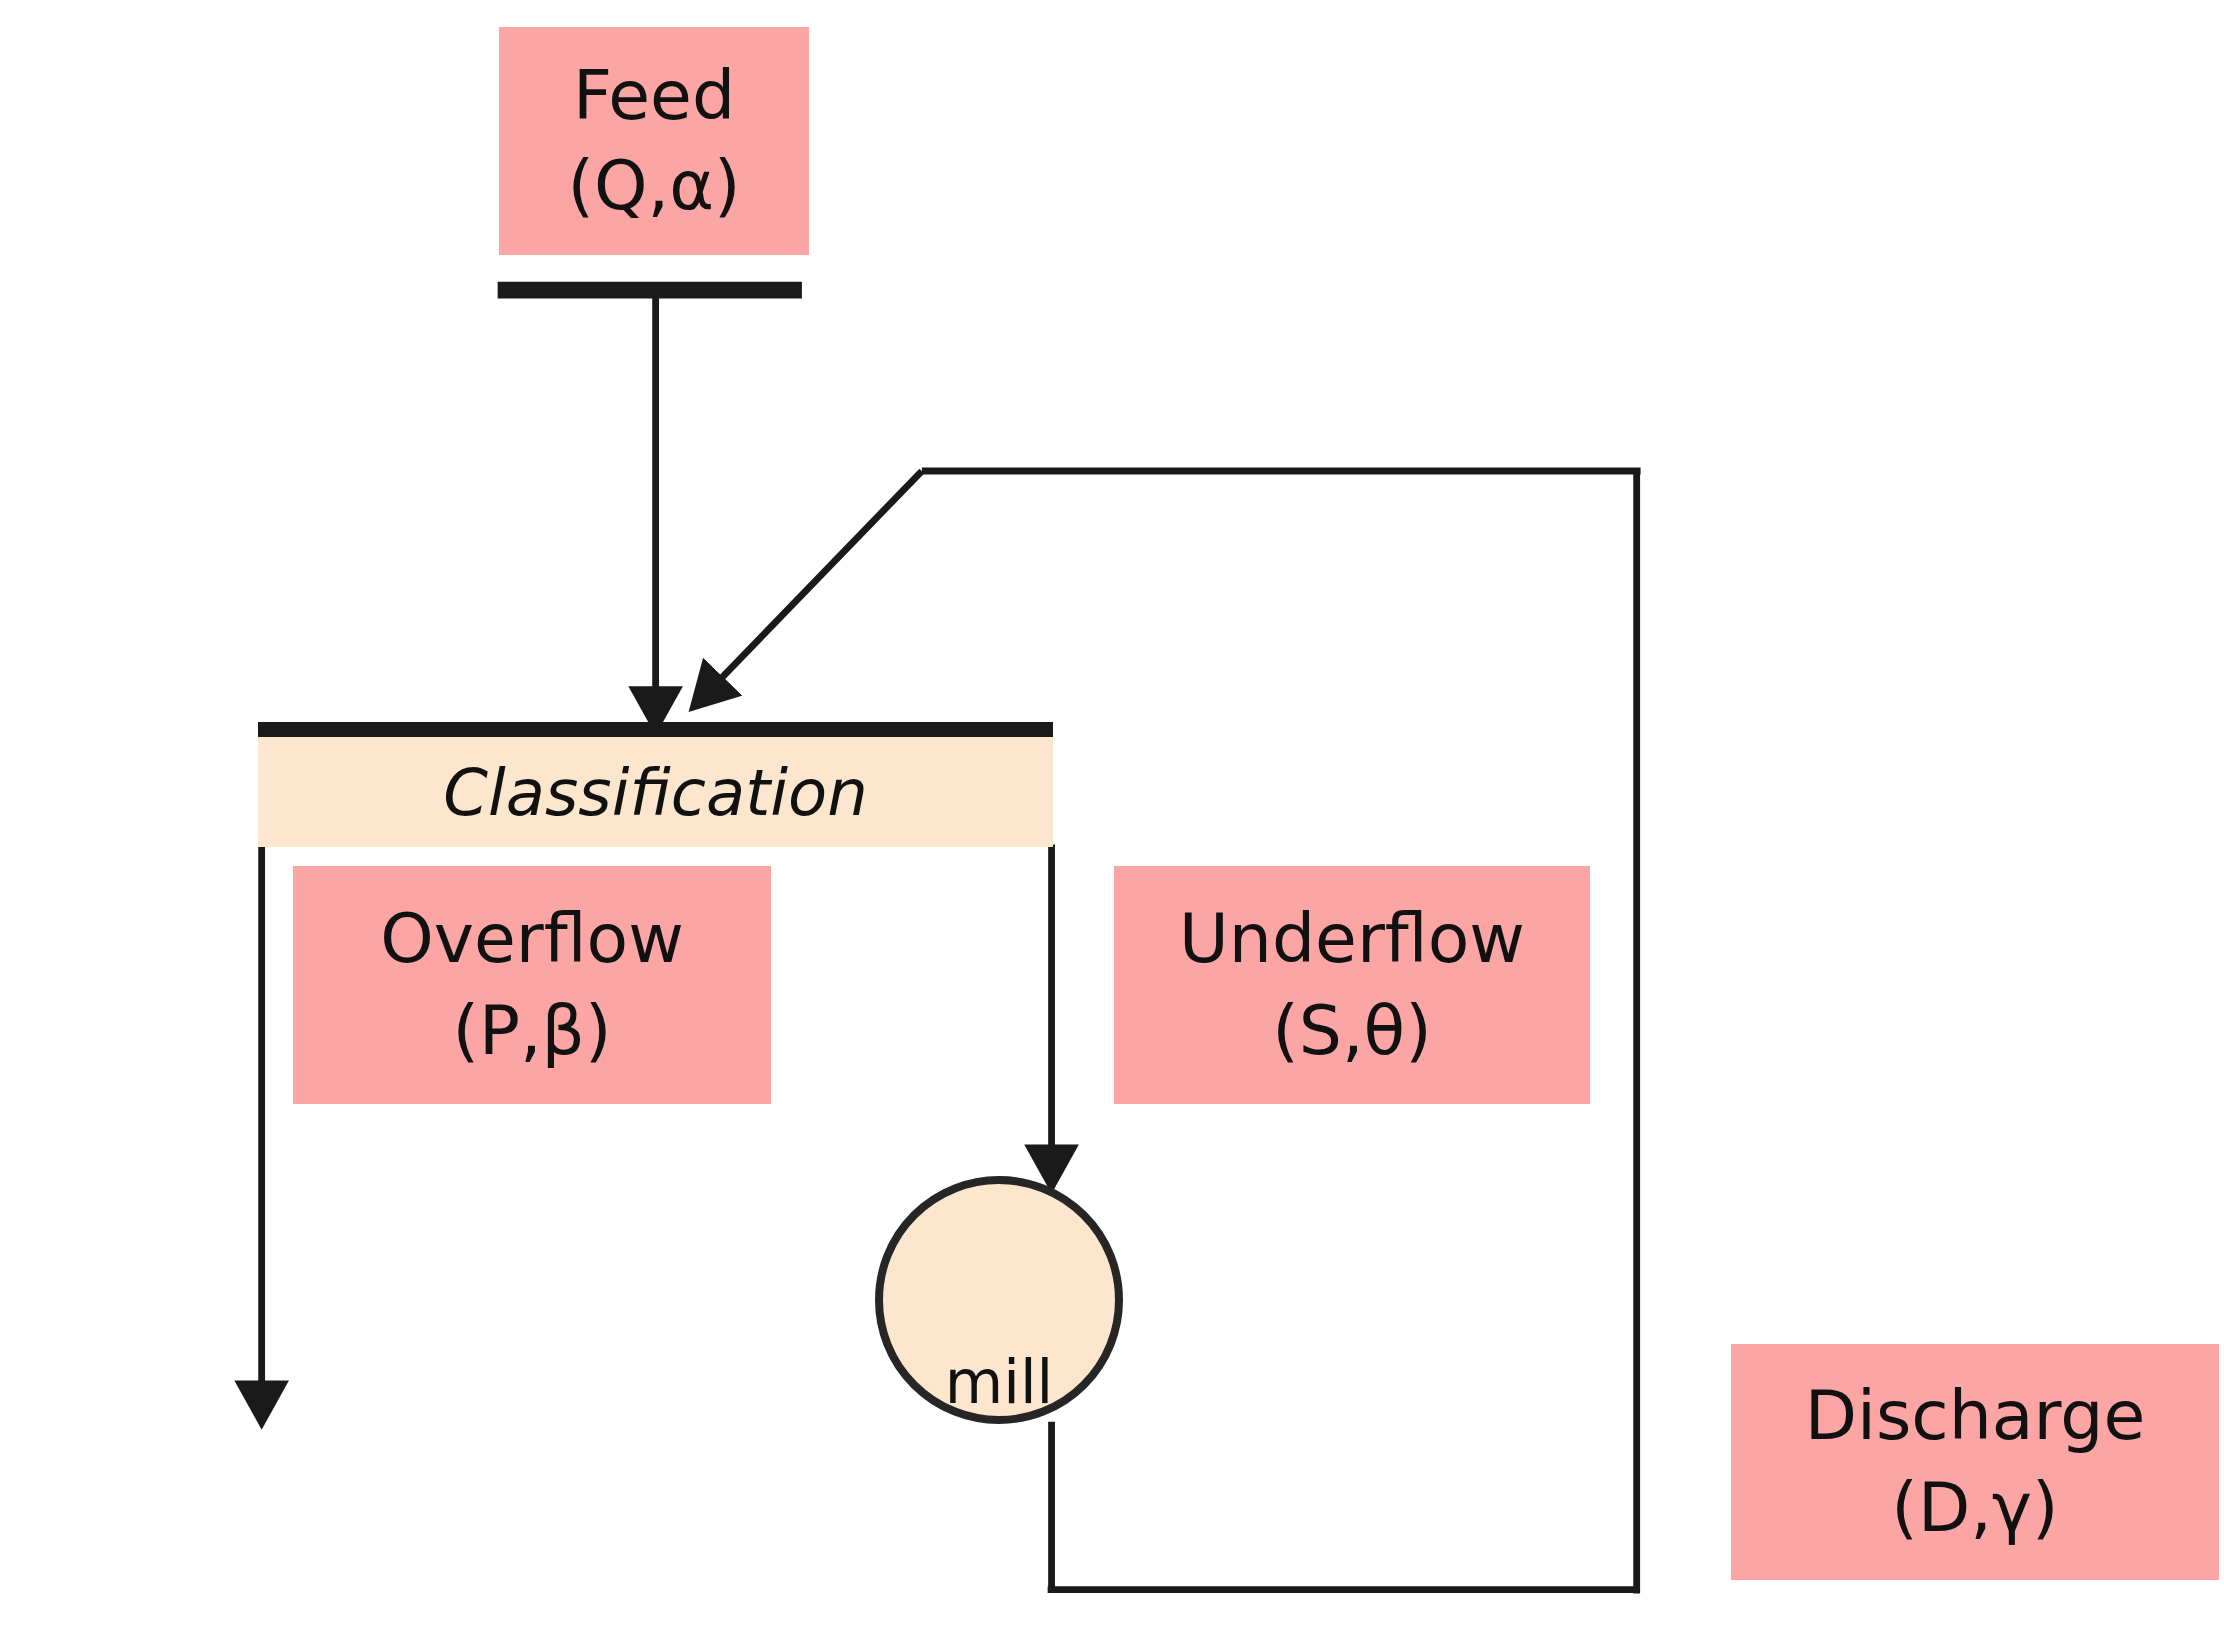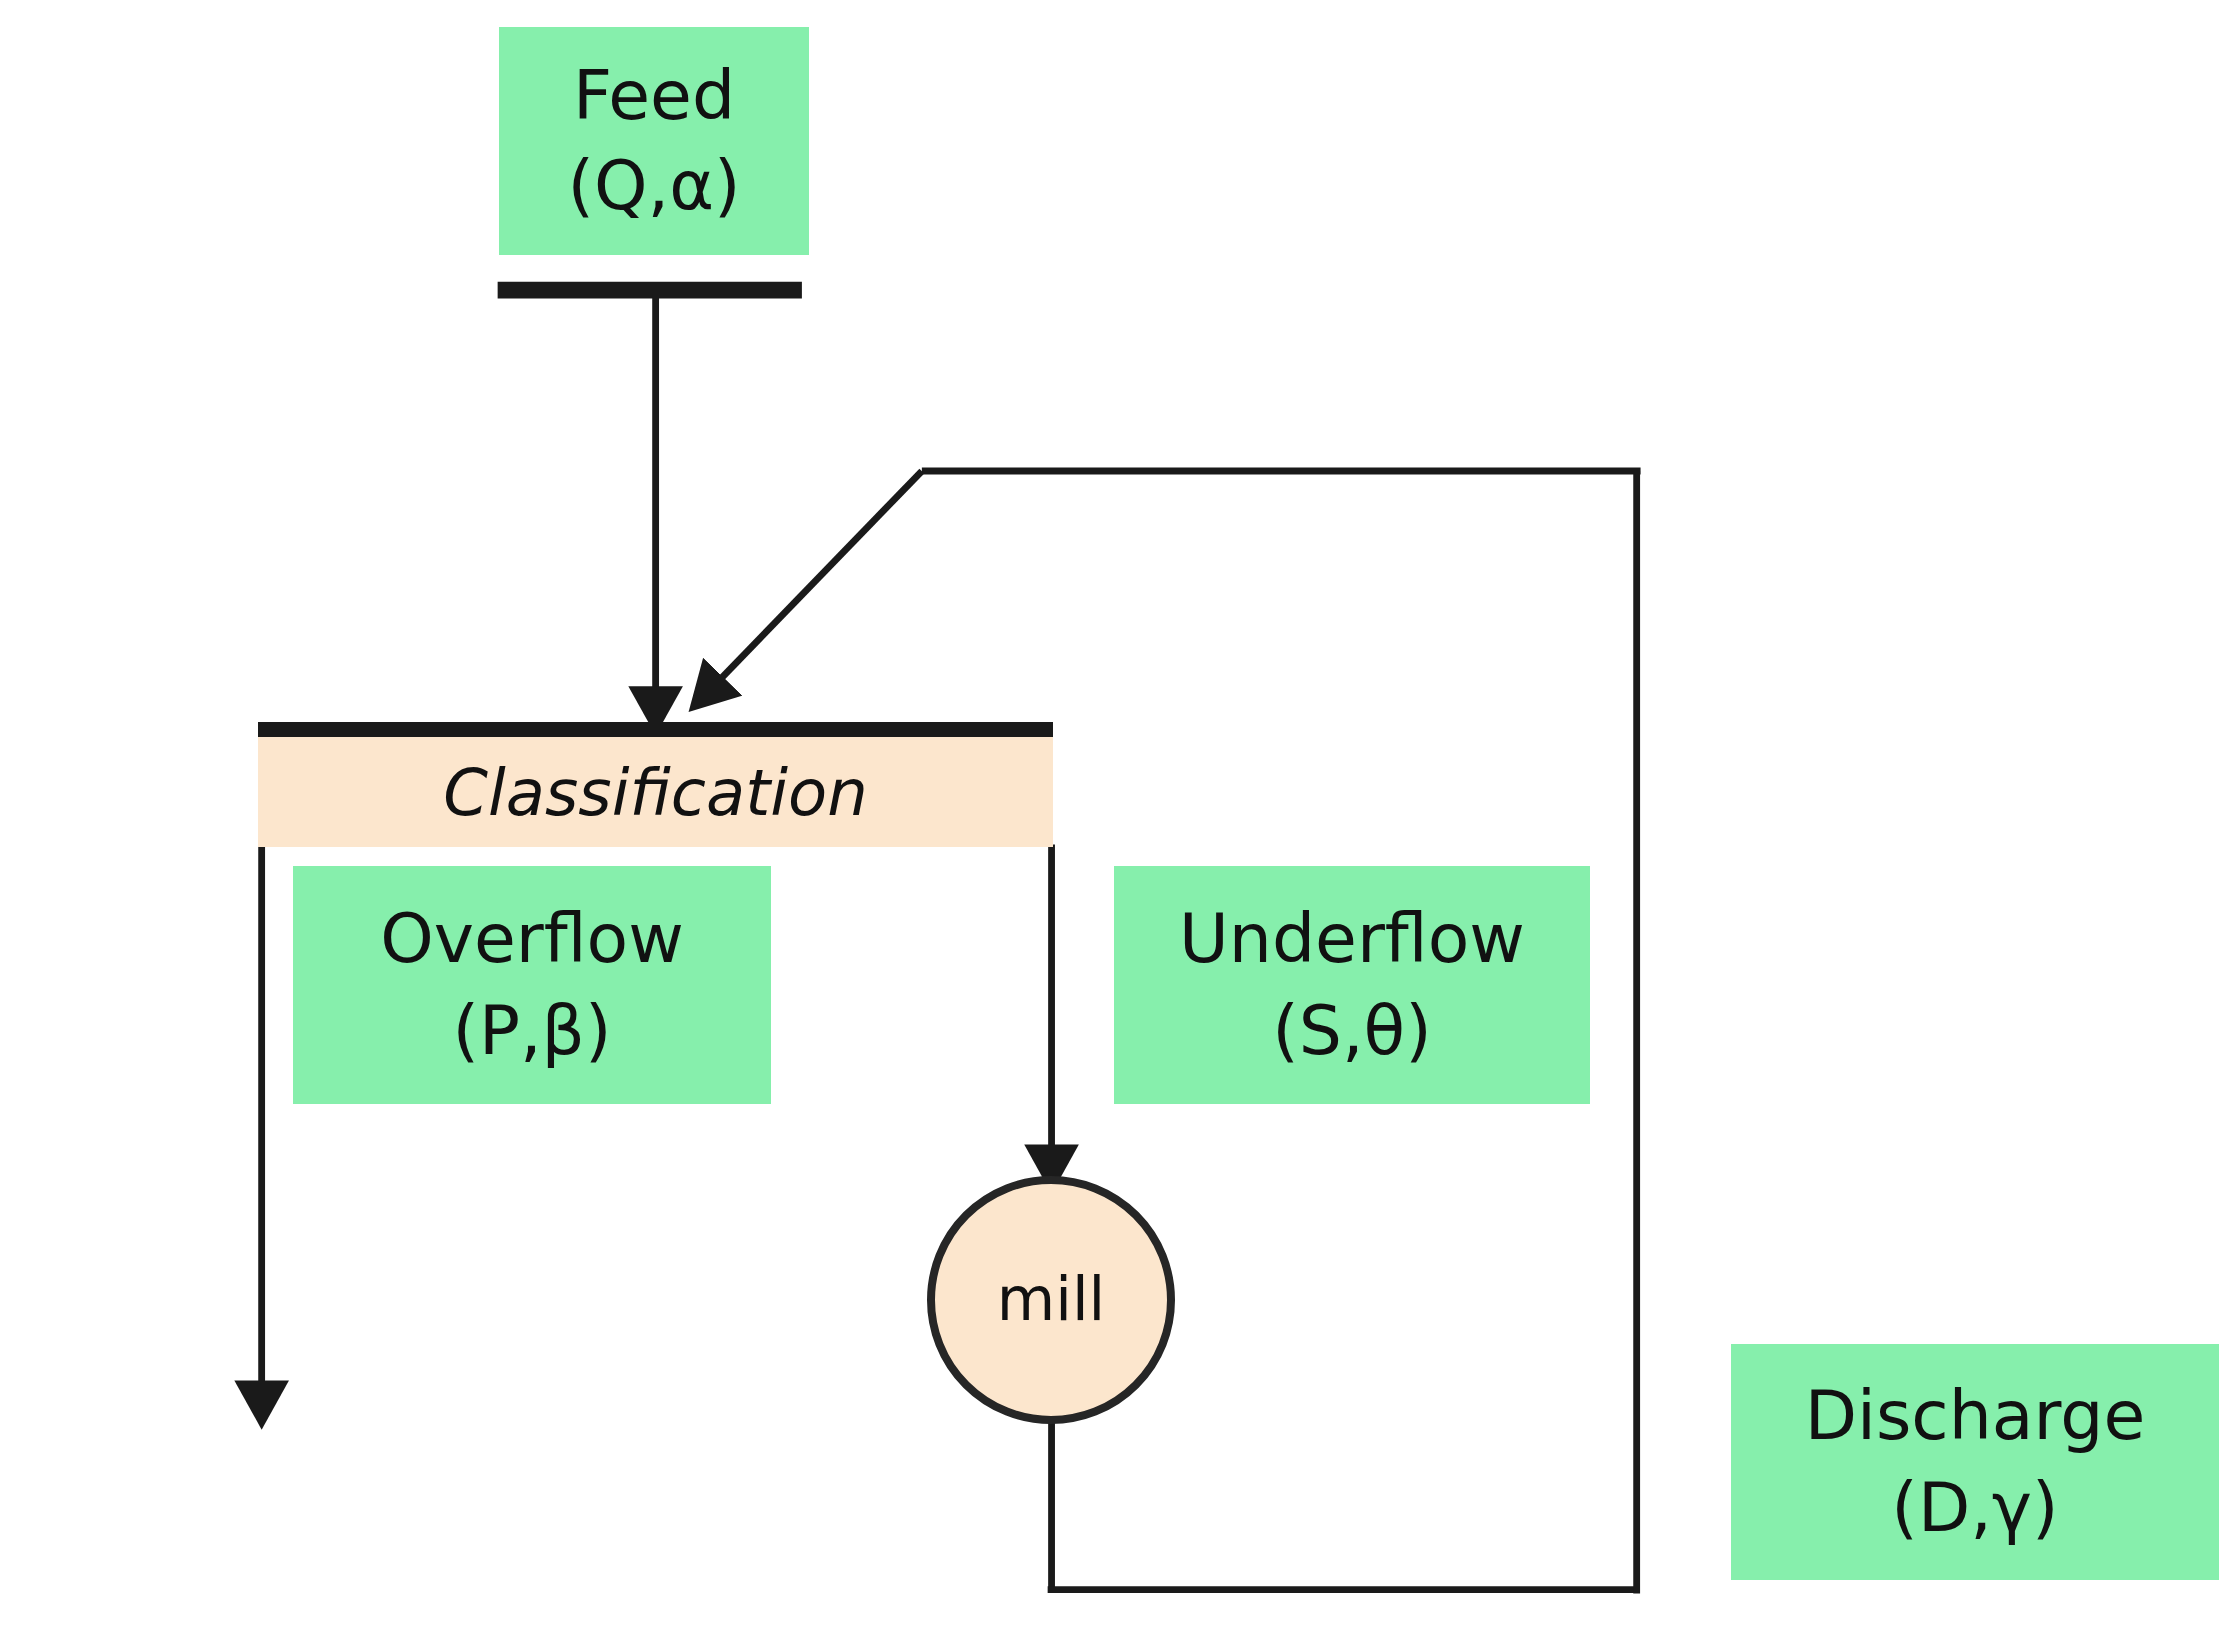--- a/index.html
+++ b/index.html
@@ -30,21 +30,21 @@
     box-sizing: border-box;
     display: flex;
     flex-direction: column;
     align-items: center;
     justify-content: center;
     text-align: center;
     color: #111111;
     line-height: 1.12;
   }
   .node-green {
-    background: #86efac;
+    background: #fca5a5;
   }
   .node-peach {
     background: #fce6cd;
   }
   .node .line1,
   .node .line2 {
     display: block;
     white-space: nowrap;
   }
 
@@ -69,24 +69,25 @@
   }
   #node-overflow .line1 { margin-bottom: 15.6px; }
 
   #node-underflow {
     left: 1114px;  top: 866px;  width: 476px;  height: 238px;
     font-size: 68px;
   }
   #node-underflow .line1 { margin-bottom: 15.6px; }
 
   #node-mill {
-    left: 927px;  top: 1176px;  width: 248px;  height: 248px;
+    left: 875px;  top: 1176px;  width: 248px;  height: 248px;
     border-radius: 50%;
     border: 8.8px solid #262626;
     font-size: 60px;
+    justify-content: flex-end;
   }
 
   #node-product {
     left: 31px;  top: 1453px;  width: 410px;  height: 168px;
     font-size: 68px;
   }
 
   #node-discharge {
     left: 1731px;  top: 1344px;  width: 488px;  height: 236px;
     font-size: 68px;

